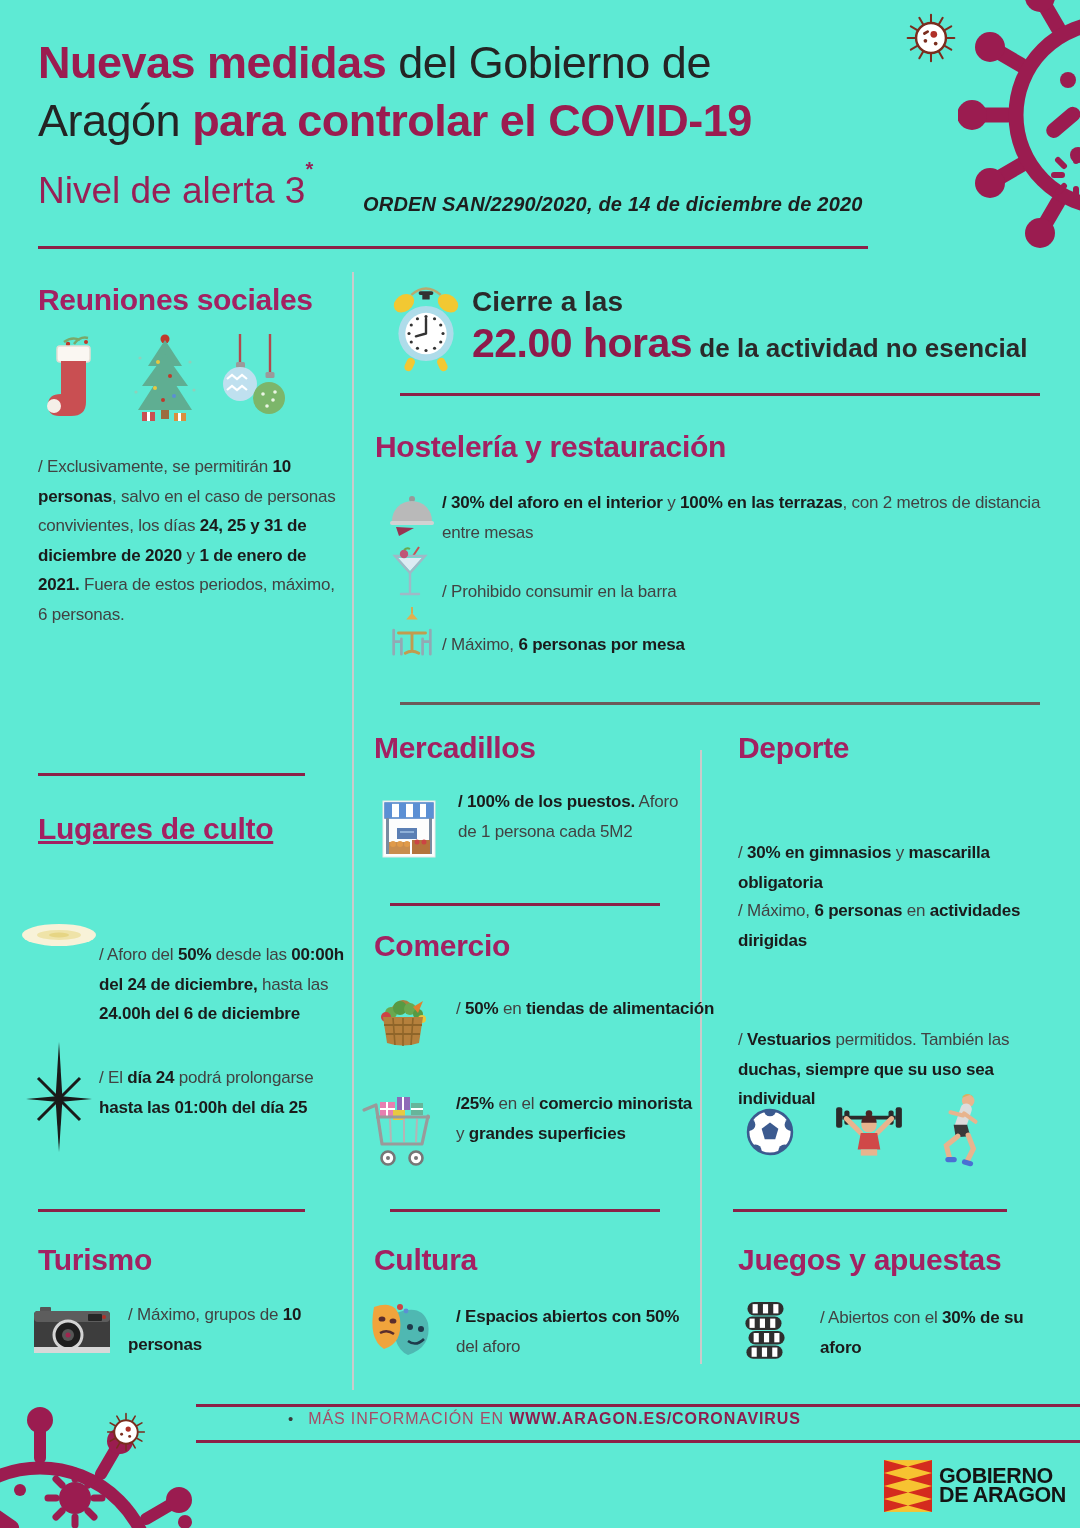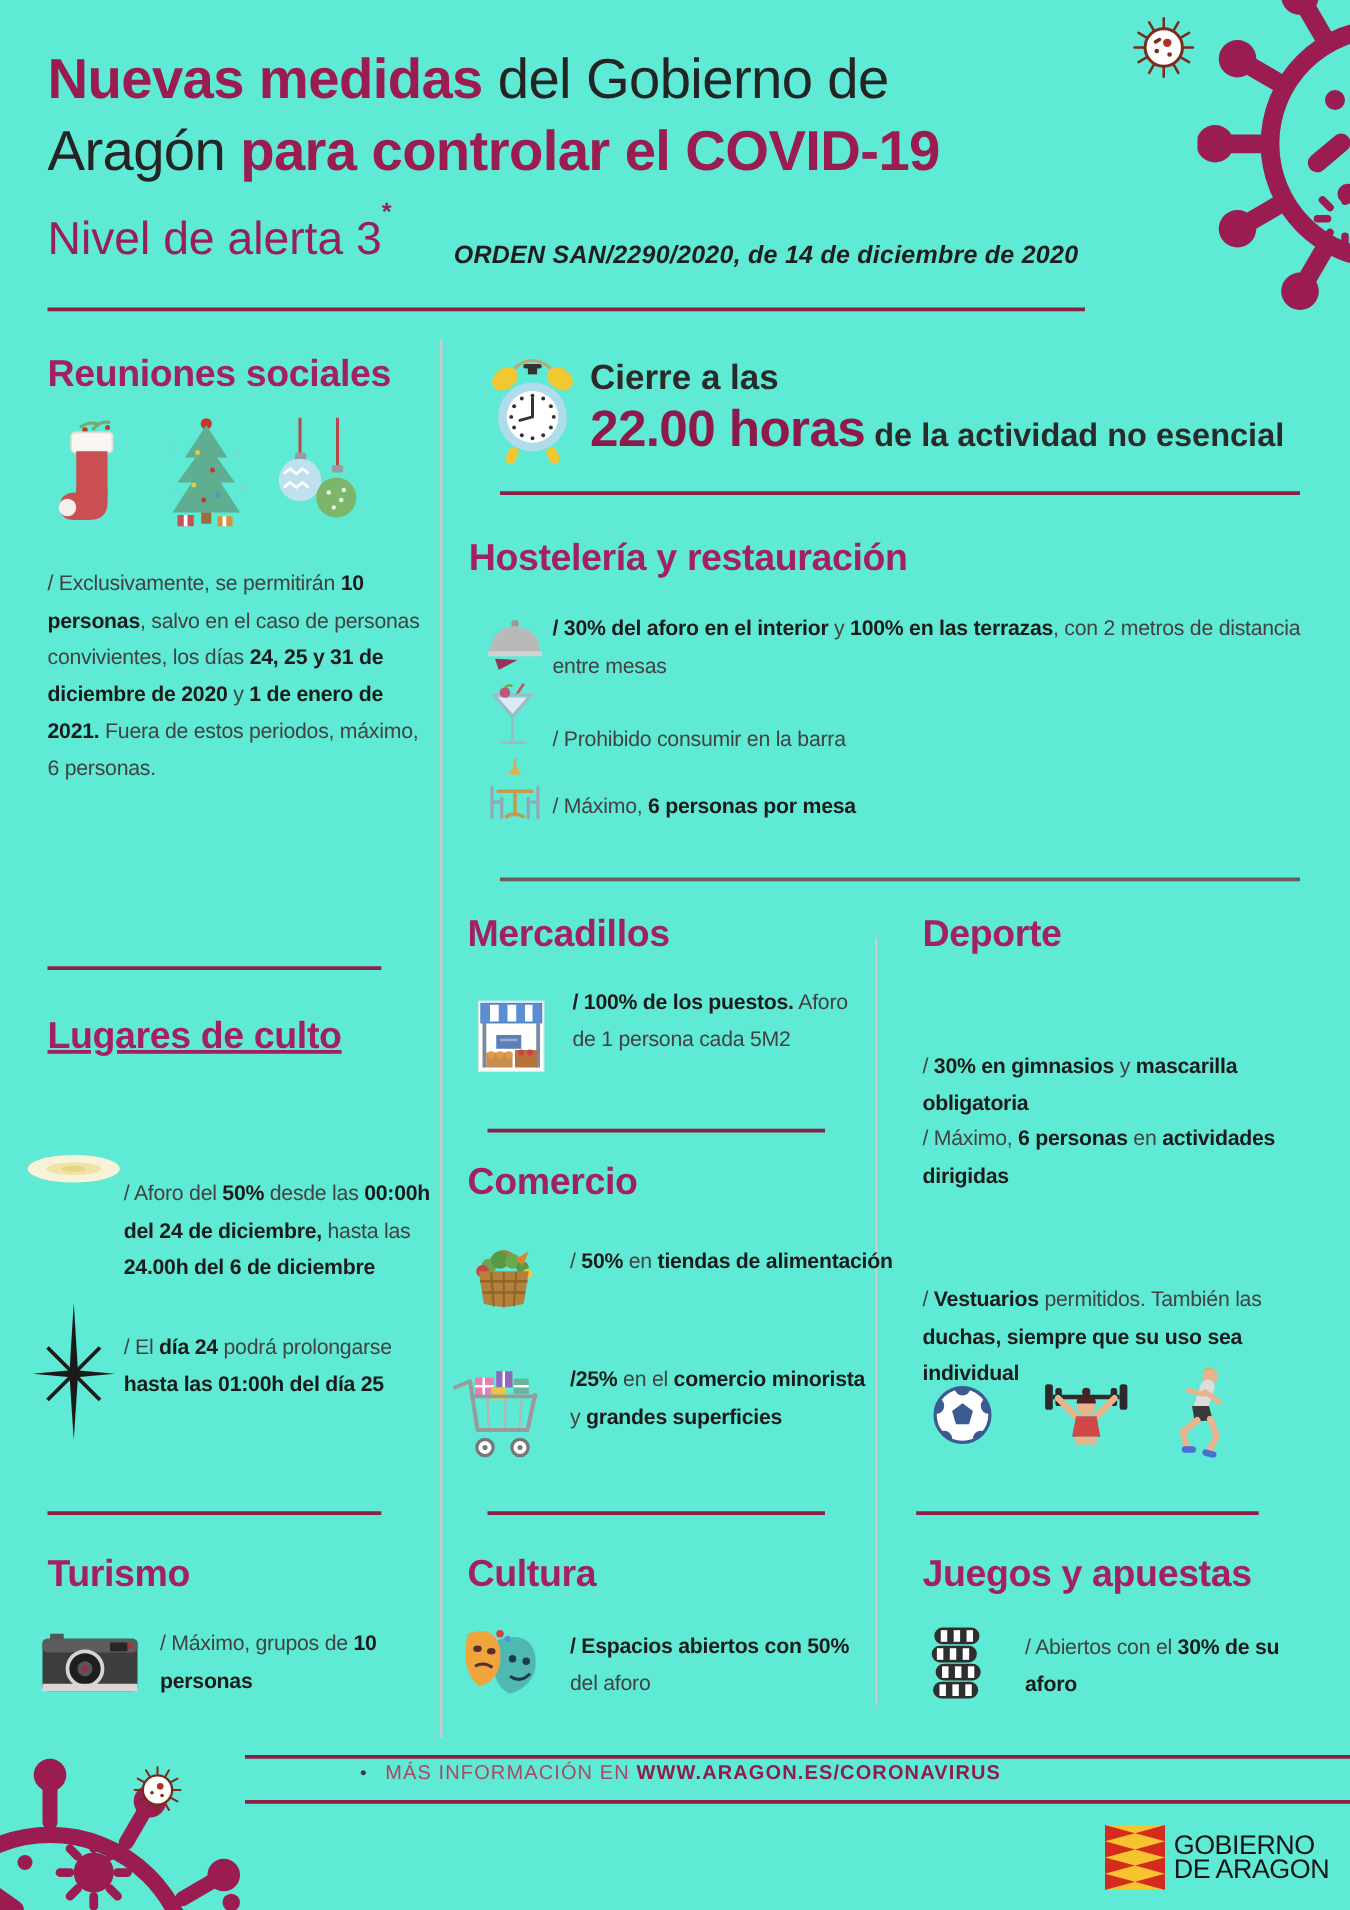--- a/index.html
+++ b/index.html
@@ -26,21 +26,21 @@
   .cierre-line1{font-size:28px;font-weight:700;color:#2a2a2a;margin:0 0 2px 0;}
   .cierre-line2{white-space:nowrap;}
   .cierre-time{font-size:41px;font-weight:700;color:#8e1a4b;letter-spacing:-0.5px;}
   .cierre-rest{font-size:26px;font-weight:700;color:#2a2a2a;}
 
   .finfo{left:288px;top:1410px;font-size:16px;letter-spacing:0.9px;color:#a84a66;font-weight:500;white-space:nowrap;}
   .finfo .bullet{color:#3a3a3a;margin-right:14px;font-size:15px;}
   .finfo .b{color:#8e1d4e;font-weight:700;}
 
   .logo{left:884px;top:1460px;display:flex;align-items:center;}
-  .logo-text{margin-left:7px;font-size:21.5px;line-height:19.5px;font-weight:400;color:#141414;letter-spacing:-0.4px;}
+  .logo-text{margin-left:7px;font-size:21.5px;line-height:19.5px;font-weight:700;color:#141414;letter-spacing:-0.4px;}
 </style>
 </head>
 <body>
 
 <div class="page">
 
   <svg class="abs" style="left:958px;top:-35px;width:300px;height:300px" viewBox="0 0 300 300">
     <path d="M150,50 L150,22 M200,63 L214,39 M237,100 L261,86 M250,150 L278,150 M237,200 L261,214 M200,237 L214,261 M150,250 L150,278 M100,237 L86,261 M63,200 L39,214 M50,150 L22,150 M63,100 L39,86 M100,63 L86,39" stroke="#9b1c50" stroke-width="15" stroke-linecap="round" fill="none"></path>
     <g fill="#9b1c50">
       <circle cx="150" cy="14" r="15"></circle>

